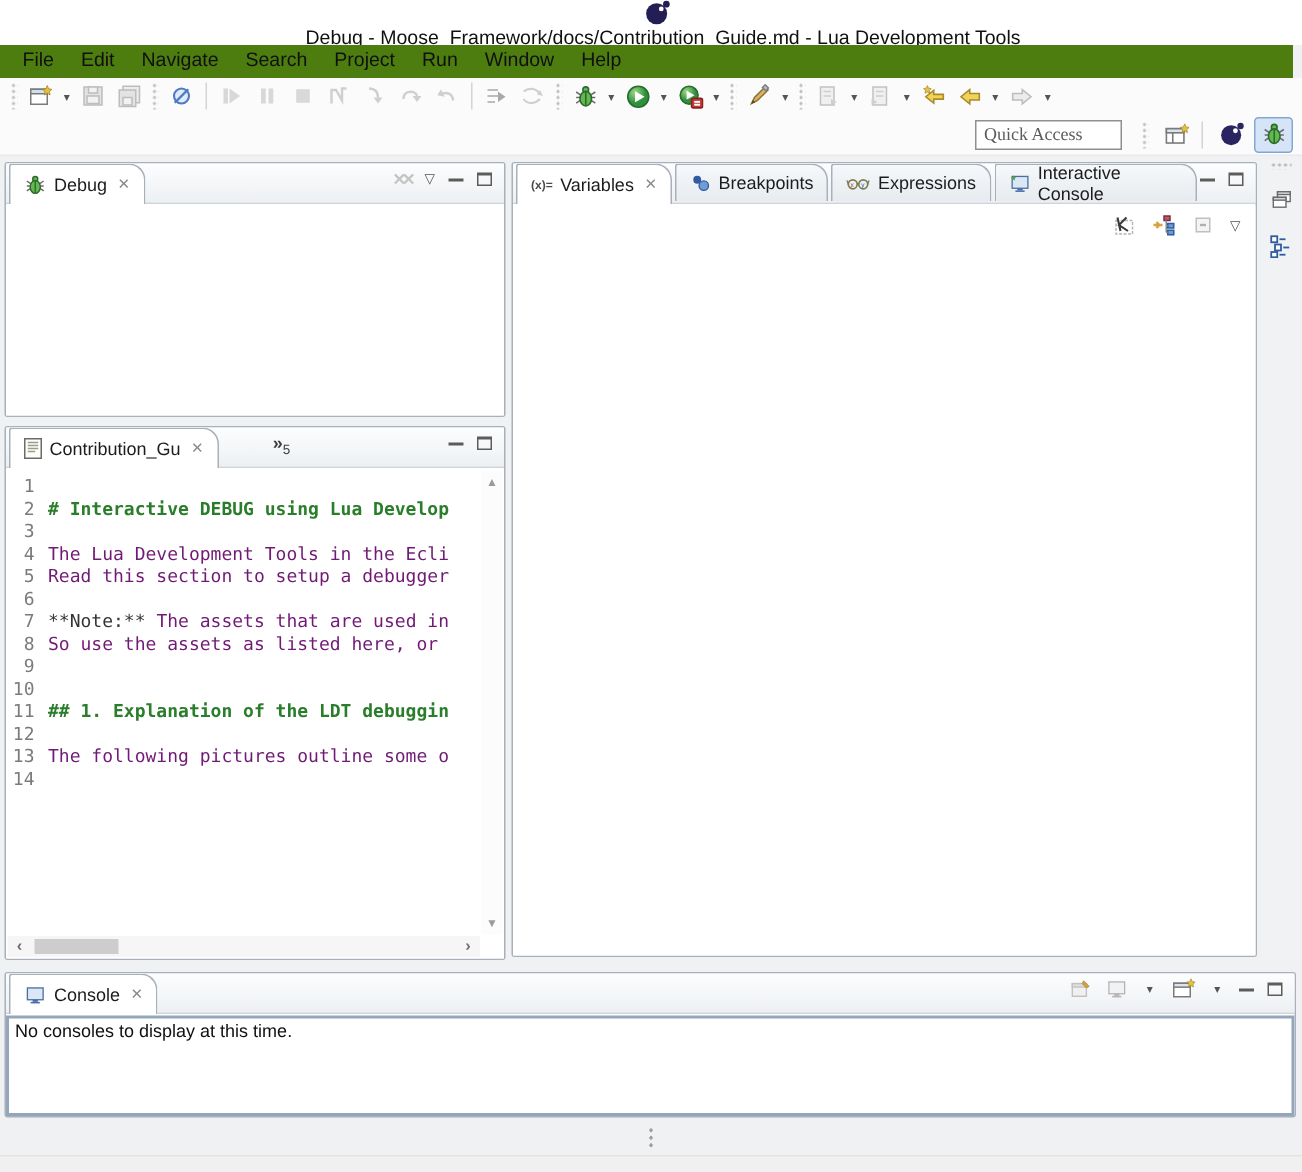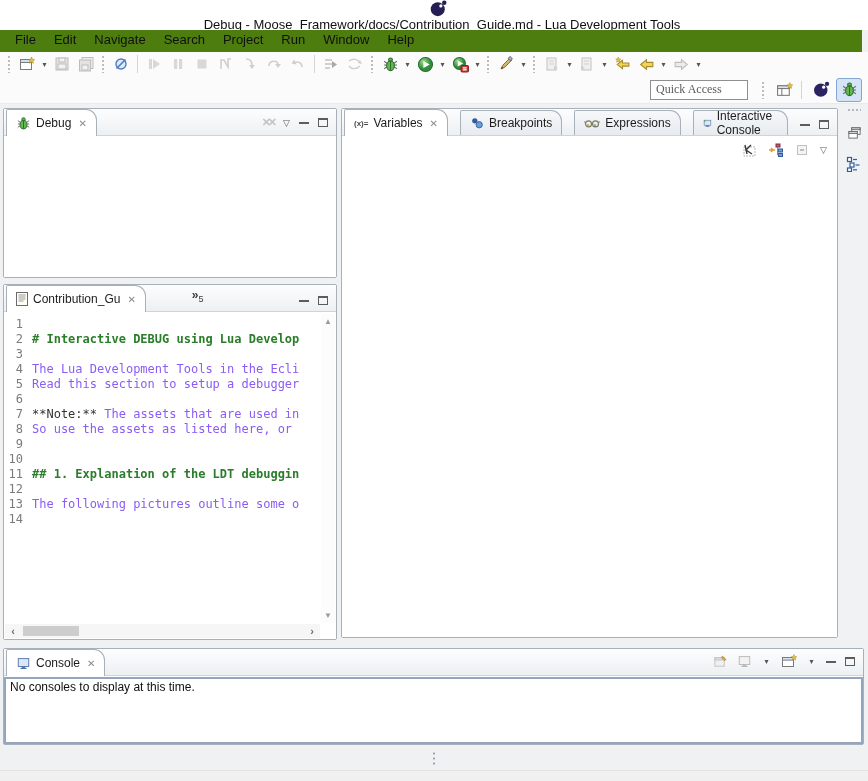--- a/index.html
+++ b/index.html
@@ -37,21 +37,21 @@
   .tb-handle { width:5px; height:18px; margin:0 3px;
     background-image:radial-gradient(circle,#bcbcbc 1px, transparent 1.1px); background-size:4px 4px; }
   .qa-box { width:98px; height:20px; border:1px solid #8f8f8f; background:#fff; color:#5c5c5c;
     display:flex; align-items:center; padding:0 5px; margin-right:10px; font-size:12px;font-family:Liberation Serif, serif; }
   .persp-btn { width:26px; height:24px; display:flex; align-items:center; justify-content:center; border-radius:3px; margin-left:2px; }
   .persp-btn.selected { background:#d5e4f6; border:1px solid #84a7d2; }
 
   
   .panel { position:absolute; background:#fff; border:1px solid #a8b0ba; border-radius:2px; }
   .phead { height:27px; background:linear-gradient(#fcfdfe,#edf0f3); border-bottom:1px solid #cfd4da;
-    display:flex; align-items:flex-end; padding-left:2px;gap:10px; }
+    display:flex; padding-left:2px; }
   .tab { height:25px; display:flex; align-items:center; gap:5px; padding:0 9px;
     border:1px solid #a8b0ba; border-bottom:none; border-radius:2px 11px 0 0;
     background:linear-gradient(#f6f8fa,#e7ebef); font-size:12px; color:#1c1c1c; margin-right:2px; }
   .tab.active { background:#fff; height:27px; margin-bottom:-1px; z-index:2; position:relative; }
   .tab-close { color:#8a8a8a; font-size:10px; margin-left:2px; }
   .hd-icons { margin-left:auto; display:flex; align-items:center; gap:9px; padding:0 8px 6px 0; }
   .mini { width:10px; height:3px; border-bottom:2px solid #5c5c5c; }
   .maxi { width:10px; height:9px; border:1px solid #5c5c5c; border-top:2px solid #5c5c5c; }
   .vmenu { font-size:9px; color:#555; }
 
@@ -69,21 +69,21 @@
 
   
   .ed-body { position:absolute; top:28px; left:0; right:0; bottom:0; background:#fff; }
   .ed-lines { position:absolute; top:4px; left:0; right:16px; bottom:16px; overflow:hidden;
     font-family:"DejaVu Sans Mono", monospace; font-size:12px; line-height:15px; }
   .ed-row { display:flex; height:15px; }
   .ln { width:28px; flex:none; text-align:right; padding-right:9px; color:#7b7b7b; }
   .lt { flex:1; white-space:pre; overflow:hidden; }
   .ed-row.current .lt { background:#e2eefb; }
   .c-h  { color:#2a7d2a; font-weight:bold; }
-  .c-p  { color:#8b5cf6; }
+  .c-p  { color:#701a75; }
   .c-em { color:#333333; }
   .ed-vsb { position:absolute; top:1px; right:1px; bottom:16px; width:14px; background:#fcfcfc;
     display:flex; flex-direction:column; justify-content:space-between; align-items:center;
     padding:3px 0; color:#9b9b9b; font-size:8px; }
   .ed-hsb { position:absolute; left:1px; right:16px; bottom:1px; height:14px; background:#f6f6f6;
     display:flex; align-items:center; color:#6e6e6e; font-weight:bold; font-size:11px; }
   .hsb-arrow { width:16px; text-align:center; }
   .hsb-thumb { width:56px; height:10px; background:#cdcdcd; margin-left:2px; }
   .hsb-space { flex:1; }
   .more-editors { margin-left:34px; color:#3c3c3c; font-weight:bold; align-self:center; padding-bottom:4px; }

